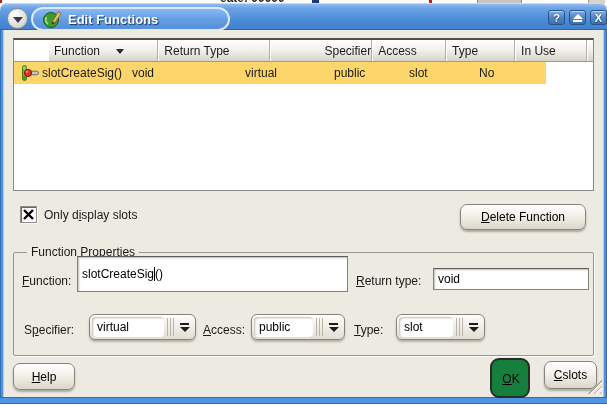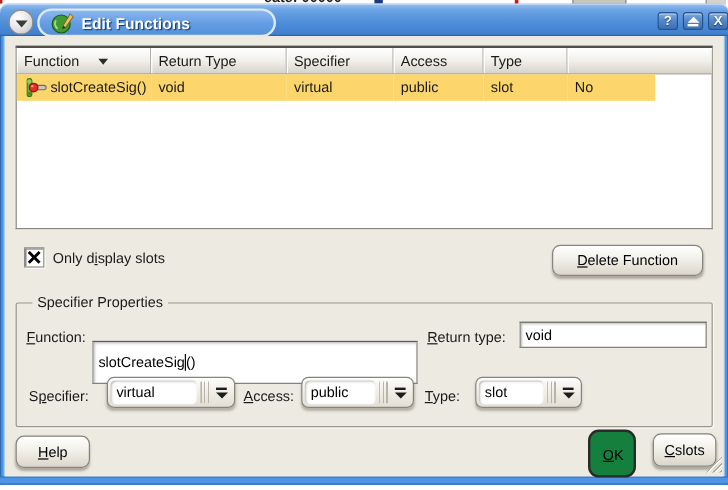--- a/index.html
+++ b/index.html
@@ -129,35 +129,38 @@
   </div>
 
   <div class="border-l"></div>
   <div class="border-r"></div>
   <div class="border-b"></div>
 
   <div class="content">
 
     <div class="table">
       <div class="thead">
-        <div class="hcell" style="width:112px;">
+        <div class="hcell" style="width:112px;margin-left:34px;">
           <span>Function</span>
           <span class="sortarrow"></span>
         </div>
         <div class="hcell" style="width:113px;">
             <span>Return Type</span>
           </div>
-        <div class="hcell" style="width:89px;">
+        <div class="hcell" style="width:104px;justify-content:flex-end;">
             <span>Specifier</span>
           </div>
         <div class="hcell" style="width:75px;">
             <span>Access</span>
           </div>
         <div class="hcell" style="width:70px;">
             <span>Type</span>
+          </div>
+        <div class="hcell" style="width:73px;">
+            <span>In Use</span>
           </div>
         <div class="hcell" style="flex:1;border-right:none;">
             <span></span>
           </div>
       </div>
       <div class="trow">
         <div class="tcell first" style="width:112px;">
           <span class="sloticon">
             <svg width="17" height="16" viewBox="0 0 17 16">
               <rect x="0.5" y="0.5" width="4" height="15" rx="2" fill="#6fb53c" stroke="#3e7a14"></rect>
@@ -193,24 +196,24 @@
         <path d="M2 2 L11 11 M11 2 L2 11" stroke="#000" stroke-width="2.4"></path>
       </svg>
     </div>
     <div class="cb-label"><span>Only d</span><span class="u">i</span><span>splay slots</span></div>
 
     <div class="kbtn" style="position:absolute;left:456px;top:174px;width:126px;height:26px;">
       <span><span></span><span class="u">D</span><span>elete Function</span></span>
     </div>
 
     <div class="group">
-      <div class="legend">Specifier Properties</div>
+      <div class="legend">Function Properties</div>
 
       <div class="glabel" style="left:8px;top:21px;"><span></span><span class="u">F</span><span>unction:</span></div>
-      <div class="tinput" style="position:absolute;left:63px;top:31px;width:271px;height:36px;">
+      <div class="tinput" style="position:absolute;left:63px;top:3px;width:271px;height:36px;">
         <span>slotCreateSig</span>
           <span class="caret"></span>
           <span>()</span>
       </div>
 
       <div class="glabel" style="left:342px;top:21px;"><span></span><span class="u">R</span><span>eturn type:</span></div>
       <div class="tinput" style="position:absolute;left:419px;top:15px;width:156px;height:22px;">
         <span>void</span>
       </div>
 

